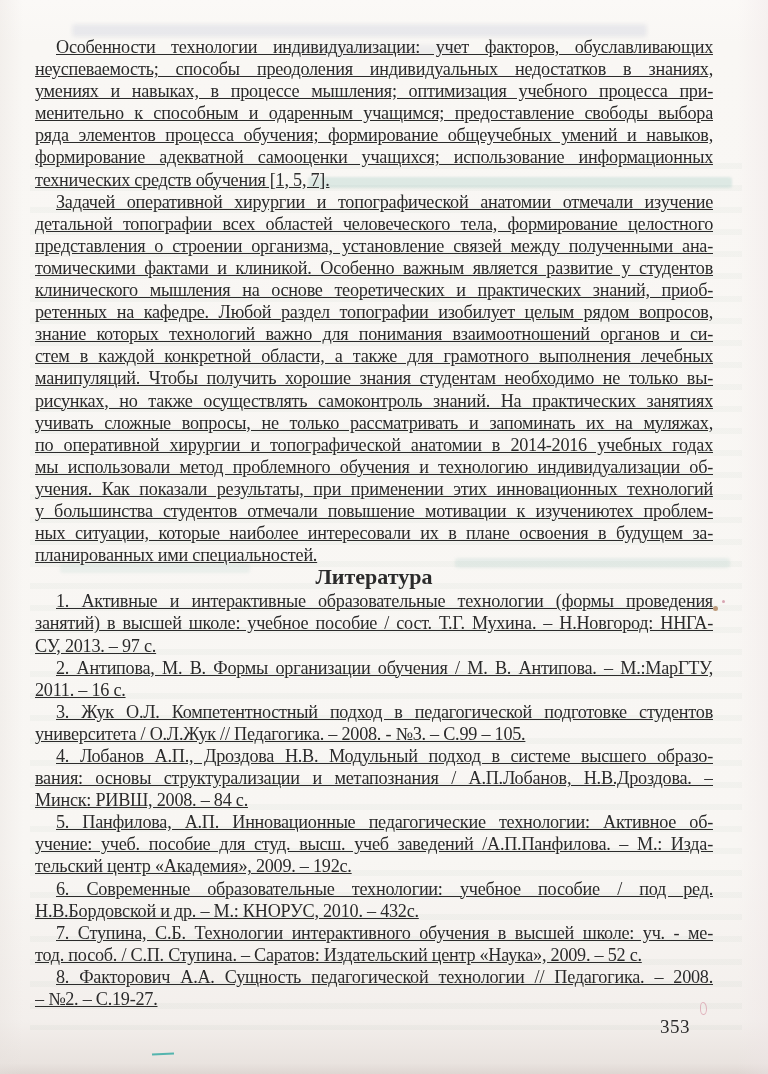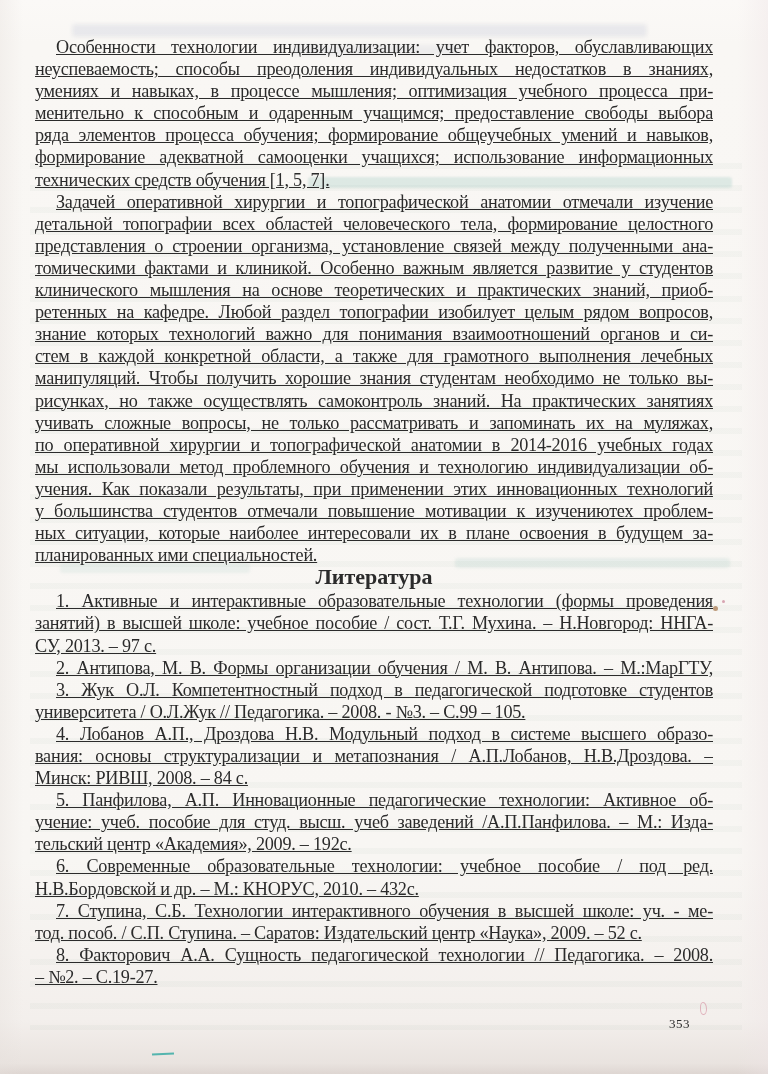--- a/index.html
+++ b/index.html
@@ -78,21 +78,21 @@
     text-align: center;
     font-weight: bold;
     font-size: 22px;
     letter-spacing: 0;
   }
   #references { margin-top: 2px; }
   .page-number {
     position: absolute;
     right: 78px;
     top: 1016px;
-    font-size: 13px;
+    font-size: 19px;
     letter-spacing: 0.5px;
   }
 </style>
 </head>
 <body>
 
 <div class="scan-page"></div>
 <div class="edge-tint"></div>
 
 <div class="bleed-overlay"></div>
@@ -140,20 +140,21 @@
     </div>
   <h3 class="lit-heading">Литература</h3>
   <div id="references">
       <div>
         <div class="line first">1. Активные и интерактивные образовательные технологии (формы проведения</div>
         <div class="line">занятий) в высшей школе: учебное пособие / сост. Т.Г. Мухина. – Н.Новгород: ННГА-</div>
         <div class="line last">СУ, 2013. – 97 с.</div>
       </div>
       <div>
         <div class="line first">2. Антипова, М. В. Формы организации обучения / М. В. Антипова. – М.:МарГТУ,</div>
+        <div class="line last">2011. – 16 с.</div>
       </div>
       <div>
         <div class="line first">3. Жук О.Л. Компетентностный подход в педагогической подготовке студентов</div>
         <div class="line last">университета / О.Л.Жук // Педагогика. – 2008. - №3. – С.99 – 105.</div>
       </div>
       <div>
         <div class="line first">4. Лобанов А.П., Дроздова Н.В. Модульный подход в системе высшего образо-</div>
         <div class="line">вания: основы структурализации и метапознания / А.П.Лобанов, Н.В.Дроздова. –</div>
         <div class="line last">Минск: РИВШ, 2008. – 84 с.</div>
       </div>

